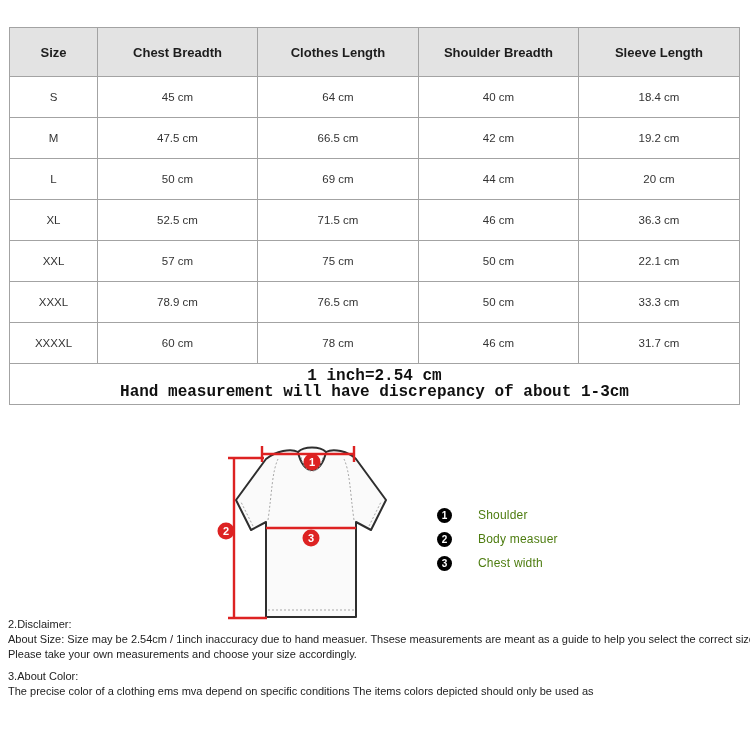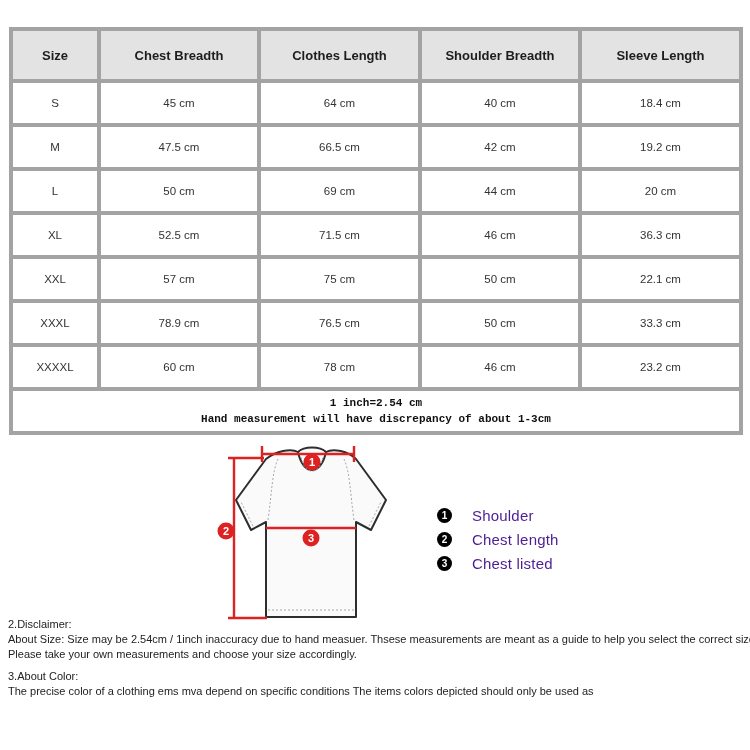--- a/index.html
+++ b/index.html
@@ -7,44 +7,44 @@
     position:relative; width:750px; height:750px; background:#ffffff;
     font-family:"Liberation Sans", sans-serif; color:#2d2d2d; overflow:hidden;
   }
 
   
   table.size-chart {
     position:absolute; left:9px; top:27px; width:730px;
     border-collapse:collapse; table-layout:fixed;
   }
   table.size-chart th, table.size-chart td {
-    border:4px solid #a3a3a3; text-align:center; vertical-align:middle;
+    border:1px solid #a3a3a3; text-align:center; vertical-align:middle;
     overflow:hidden; padding:0;
   }
   table.size-chart th {
     height:48px; background:#e3e3e3; font-size:13px; font-weight:bold; color:#1d1d1d;
   }
   table.size-chart td { height:40px; font-size:11.5px; color:#333; background:#fff; }
   td.note-cell { height:57px; }
   .note-cell-inner {
     font-family:"Liberation Mono", monospace; font-weight:bold;
-    font-size:11px; line-height:16px; color:#101010; text-align:center;
+    font-size:16px; line-height:16px; color:#101010; text-align:center;
   }
 
   
   svg.tshirt { position:absolute; left:190px; top:435px; }
 
   .legend { position:absolute; left:437px; top:506px; }
   .legend-item { display:flex; align-items:center; margin-bottom:6px; height:18px; }
   .legend-bullet {
     width:15px; height:15px; border-radius:50%; background:#000; color:#fff;
     font-size:10px; font-weight:bold; display:flex; align-items:center;
     justify-content:center; flex:0 0 15px;
   }
-  .legend-label { margin-left:20px; font-size:15px; color:#4c1d95; letter-spacing:0.2px; }
+  .legend-label { margin-left:26px; font-size:12px; color:#4d7c0f; letter-spacing:0.2px; }
 
   
   .notes { position:absolute; left:8px; top:617px; width:740px; font-size:11px; line-height:15px; color:#222; }
   .note-section { margin:0 0 7px 0; }
   .note-heading { white-space:nowrap; }
   .note-line { white-space:nowrap; }
 </style>
 </head>
 <body>
 
@@ -108,21 +108,21 @@
         <td>78.9 cm</td>
         <td>76.5 cm</td>
         <td>50 cm</td>
         <td>33.3 cm</td>
       </tr>
       <tr>
         <td>XXXXL</td>
         <td>60 cm</td>
         <td>78 cm</td>
         <td>46 cm</td>
-        <td>23.2 cm</td>
+        <td>31.7 cm</td>
       </tr>
       <tr>
         <td class="note-cell" colspan="5">
           <div class="note-cell-inner">
             <div>1 inch=2.54 cm</div>
             <div>Hand measurement will have discrepancy of about 1-3cm</div>
           </div>
         </td>
       </tr>
     </tbody>
@@ -160,25 +160,25 @@
     </g>
   </svg>
 
   <div class="legend">
     <div class="legend-item">
       <span class="legend-bullet">1</span>
       <span class="legend-label">Shoulder</span>
     </div>
     <div class="legend-item">
       <span class="legend-bullet">2</span>
-      <span class="legend-label">Chest length</span>
+      <span class="legend-label">Body measuer</span>
     </div>
     <div class="legend-item">
       <span class="legend-bullet">3</span>
-      <span class="legend-label">Chest listed</span>
+      <span class="legend-label">Chest width</span>
     </div>
   </div>
 
   <div class="notes">
     <div class="note-section">
       <div class="note-heading">2.Disclaimer:</div>
       <div class="note-line">About Size: Size may be 2.54cm / 1inch inaccuracy due to hand measuer. Thsese measurements are meant as a guide to help you select the correct size.</div>
       <div class="note-line">Please take your own measurements and choose your size accordingly.</div>
     </div>
     <div class="note-section">

